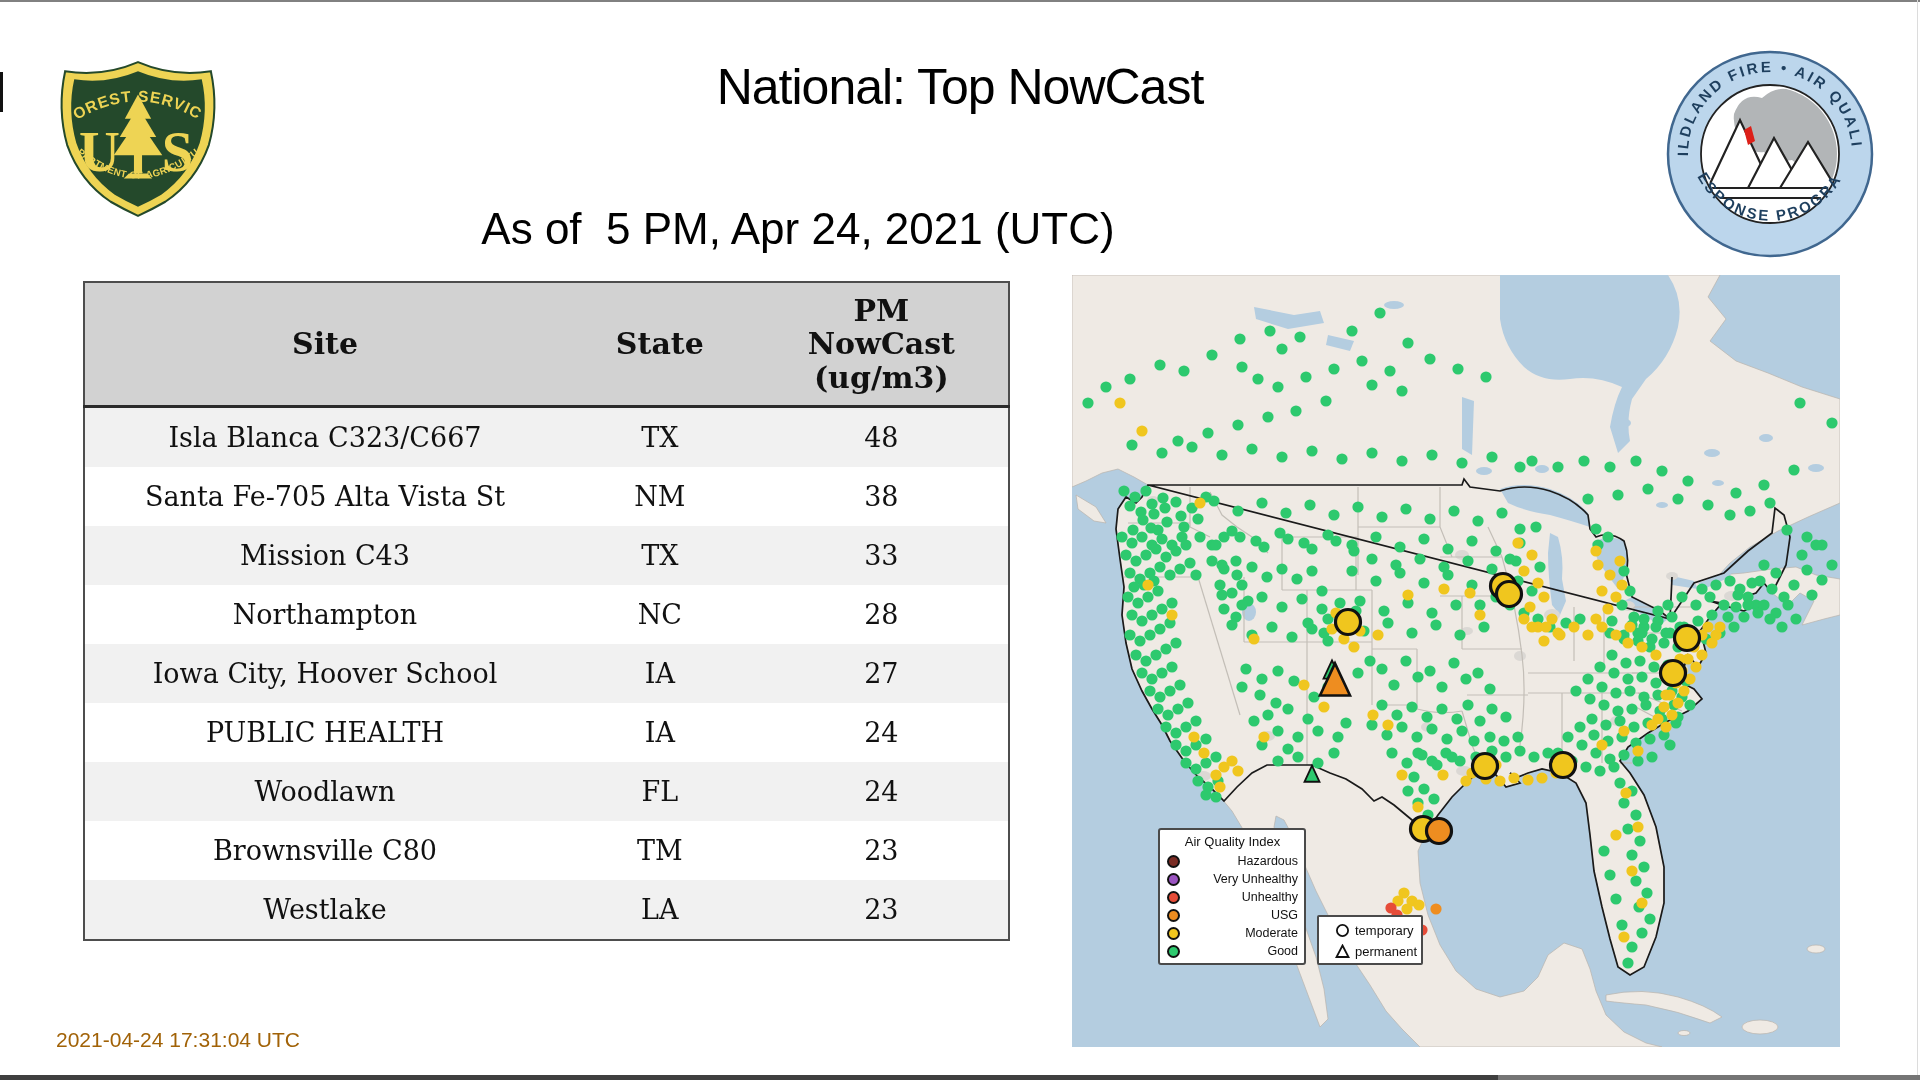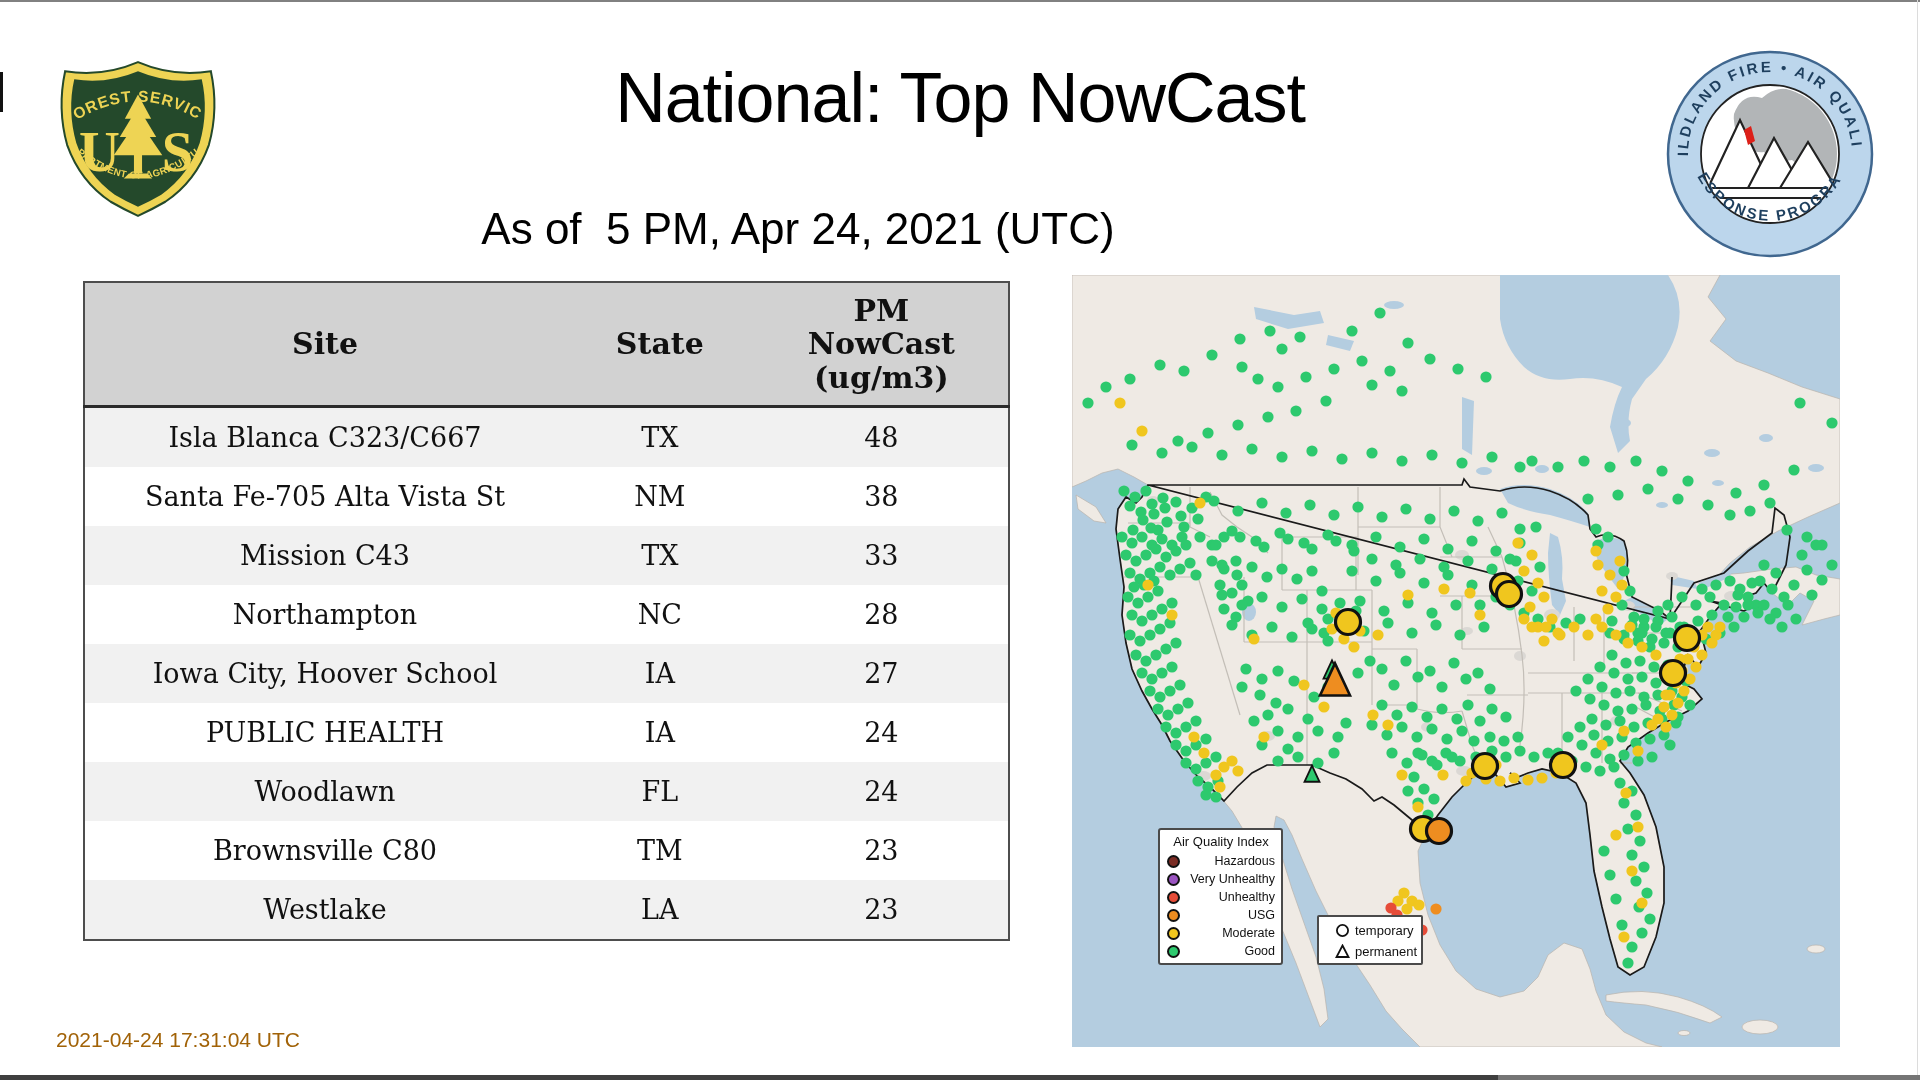--- a/index.html
+++ b/index.html
@@ -5,40 +5,40 @@
   html,body{margin:0;padding:0;background:#fff;}
   #canvas{position:relative;width:1920px;height:1080px;background:#fff;overflow:hidden;
           font-family:"Liberation Sans",sans-serif;}
   .edge-top{position:absolute;top:0;left:0;width:100%;height:2px;background:#818181;}
   .edge-bottom{position:absolute;bottom:0;left:0;width:100%;height:5px;background:#3f3f3f;}
   .edge-bottom-r{position:absolute;bottom:0;left:78%;right:0;height:5px;background:#757575;}
   .edge-left-tick{position:absolute;left:0;top:72px;width:3px;height:40px;background:#111;}
   .edge-right{position:absolute;top:0;right:2px;width:1px;height:100%;background:#dcdcdc;}
 
   .page-title{position:absolute;left:0;top:58px;width:1920px;text-align:center;
-              font-size:70px;color:#000;letter-spacing:-1px;white-space:pre;}
+              font-size:50px;color:#000;letter-spacing:-1px;white-space:pre;}
   .page-subtitle{position:absolute;left:0;top:204px;width:1596px;text-align:center;
               font-size:44px;color:#000;white-space:pre;}
   .timestamp{position:absolute;left:56px;top:1028px;font-size:21px;color:#a16207;}
 
   
   .aq-table{position:absolute;left:83px;top:281px;width:927px;border-collapse:collapse;
             font-family:"DejaVu Serif",serif;color:#111;}
   .aq-table{border:2px solid #4d4d4d;}
   .aq-table thead th{background:#d2d2d2;border-bottom:3px solid #2b2b2b;height:120px;
             font-size:30px;font-weight:bold;vertical-align:middle;text-align:center;line-height:1.12;}
   .aq-table tbody td{height:59px;font-size:27px;text-align:center;vertical-align:middle;padding:0;}
   .aq-table tbody tr:nth-child(odd){background:#f1f1f1;}
   .aq-table tbody tr:nth-child(even){background:#ffffff;}
   .col-site{width:52%;} .col-state{width:20.5%;} .col-pm{width:27.5%;}
 
   
   #map-wrap{position:absolute;left:1072px;top:275px;width:768px;height:772px;}
   #map-svg{position:absolute;left:0;top:0;}
-  .map-legend{position:absolute;left:86px;top:553px;width:125px;height:137px;background:#fff;
+  .map-legend{position:absolute;left:86px;top:553px;width:148px;height:137px;background:#fff;
       border:2px solid #4a4a4a;border-radius:3px;box-sizing:border-box;padding:4px 6px 2px 7px;}
   .map-legend-title{font-size:13px;color:#111;text-align:center;margin-bottom:3px;}
   .legend-item{display:flex;align-items:center;height:18px;justify-content:space-between;}
   .legend-swatch{width:13px;height:13px;border-radius:50%;border:2px solid #111;
       box-sizing:border-box;margin-right:6px;flex:none;}
   .legend-label{font-size:12.5px;color:#111;white-space:nowrap;}
   .shape-legend{position:absolute;left:245px;top:640px;width:106px;height:50px;background:#fff;
       border:2px solid #4a4a4a;border-radius:2px;box-sizing:border-box;padding:3px 16px;}
   .shape-item{display:flex;align-items:center;height:21px;}
   .shape-item svg{margin-right:5px;flex:none;}

